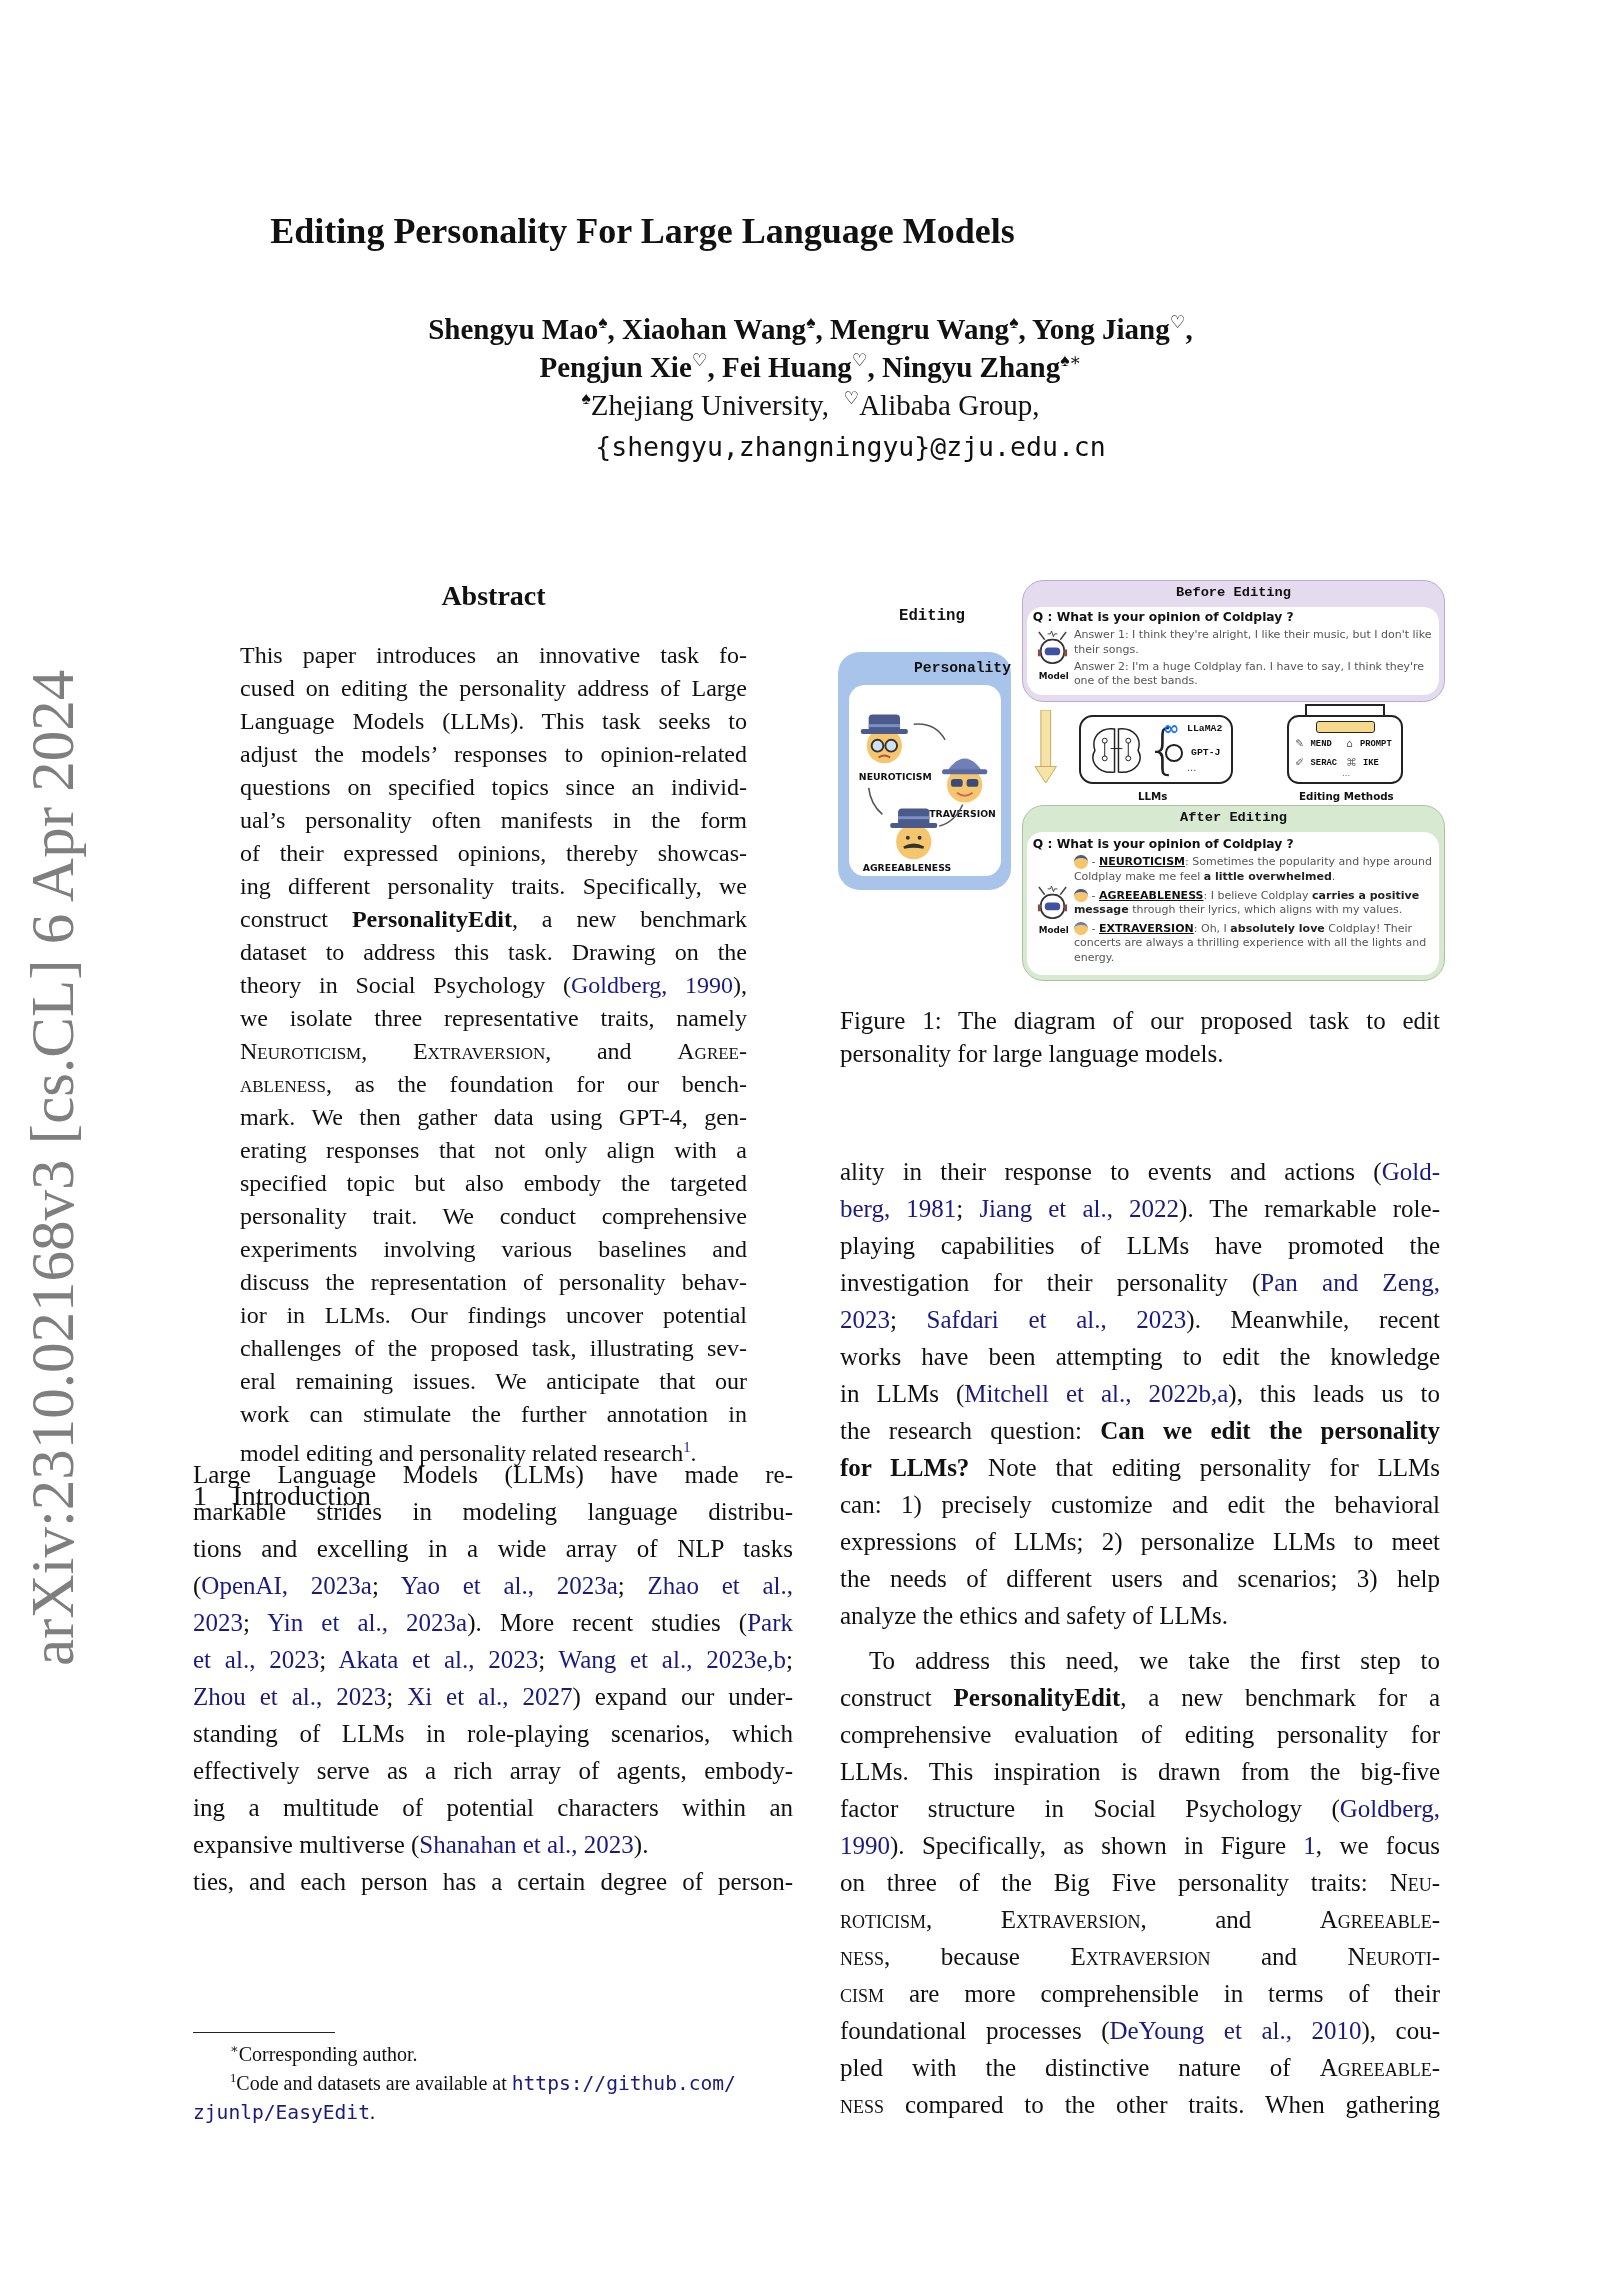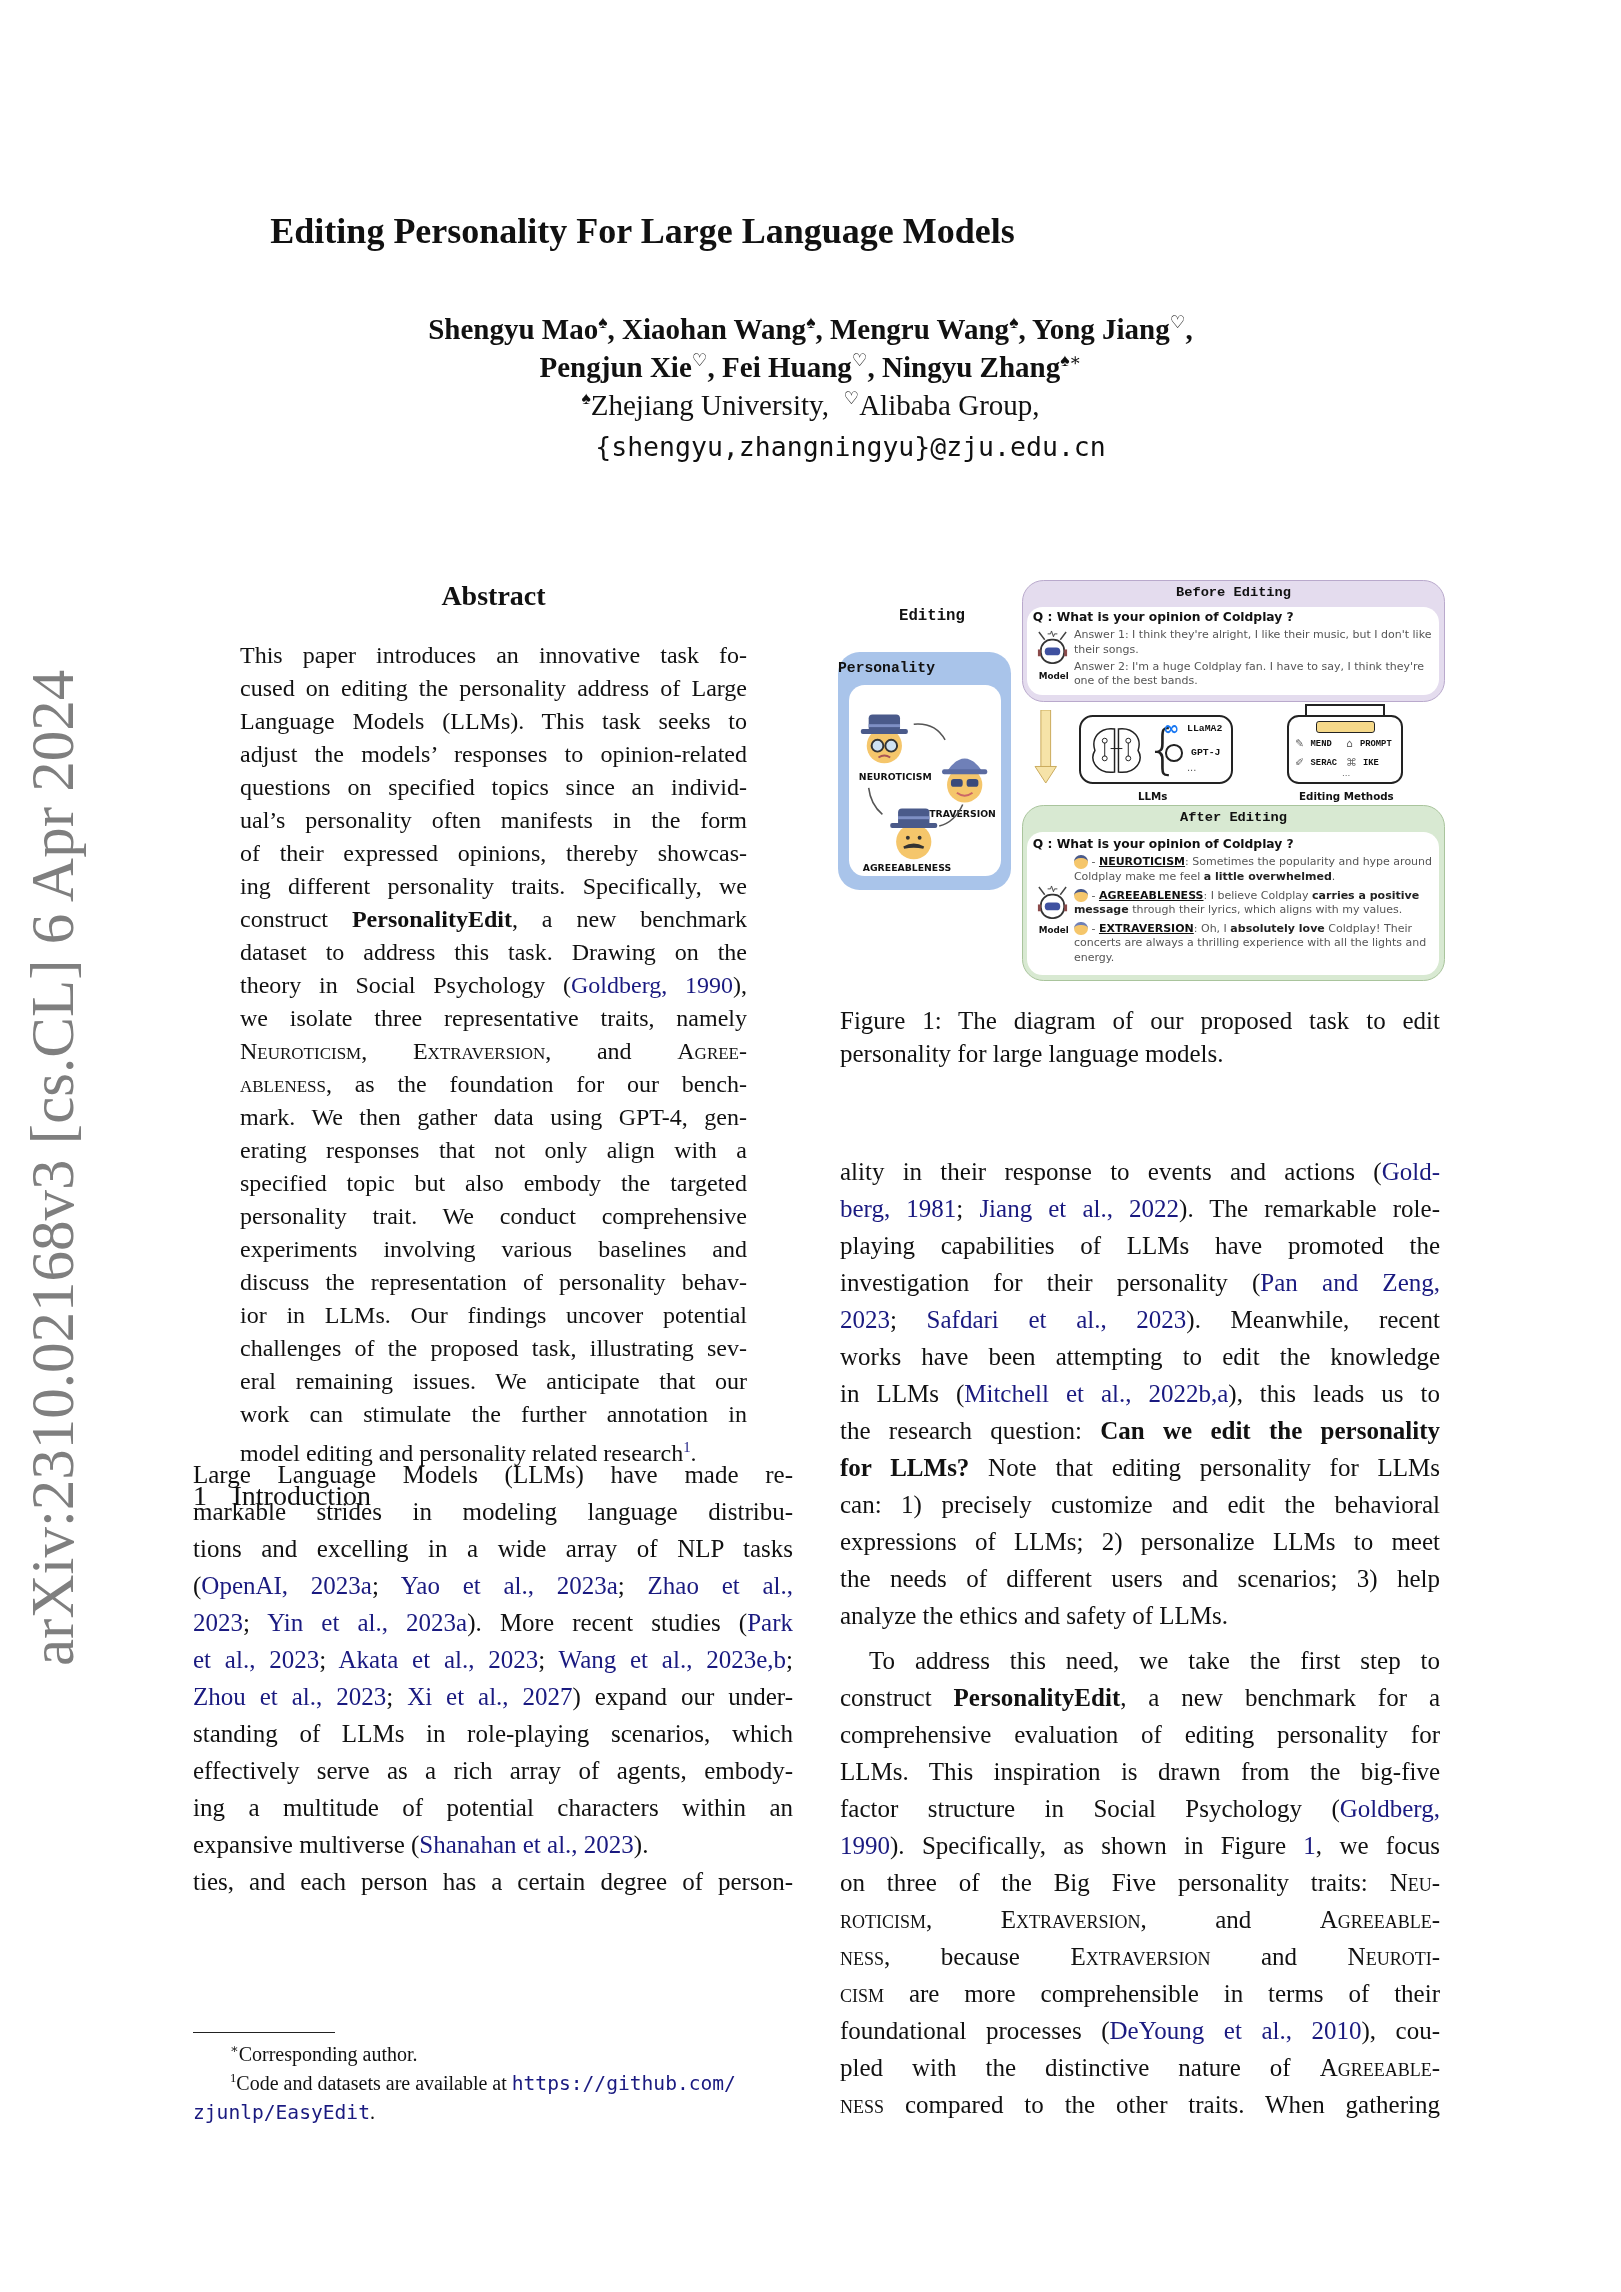--- a/index.html
+++ b/index.html
@@ -113,21 +113,21 @@
 <div class="abs footnote" style="top:2064px;">
   <span style="padding-left:37px"><sup style="font-size:12.7px">1</sup><span>Code and datasets are available at </span><span class="mono cite" style="font-size:19.6px">https://github.com/</span></span><br>
   <span class="mono cite" style="font-size:19.6px">zjunlp/EasyEdit</span><span>.</span>
 </div>
 
 <div id="figure" class="abs">
 
   <div class="abs hand" style="left:61px; top:29px; font-size:15.7px;">Editing</div>
 
   <div class="panel" style="left: 0px; top: 74px; width: 173px; height: 238px; background: rgb(169, 196, 234);" id="pers-panel">
-    <div class="abs hand" style="left:0; width:173px; top:7.8px; text-align:left; font-size:14.7px;">Personality</div>
+    <div class="abs hand" style="left:0; width:173px; top:7.8px; text-align:right; font-size:14.7px;">Personality</div>
     <div class="inner" style="left:10.8px; top:33px; width:152px; height:191px;">
       <svg width="152" height="191" viewBox="0 0 155 195">
 
         <g>
           <circle cx="36" cy="62" r="18" fill="#f5c66b"></circle>
           <rect x="20" y="30" width="32" height="18" rx="4" fill="#4a5a8a"></rect>
           <rect x="12" y="45" width="48" height="5" rx="2" fill="#4a5a8a"></rect>
           <rect x="20" y="40" width="32" height="3" fill="#7e8fc4"></rect>
           <circle cx="29" cy="62" r="6" fill="#cfe2f3" stroke="#333" stroke-width="2"></circle>
           <circle cx="43" cy="62" r="6" fill="#cfe2f3" stroke="#333" stroke-width="2"></circle>

